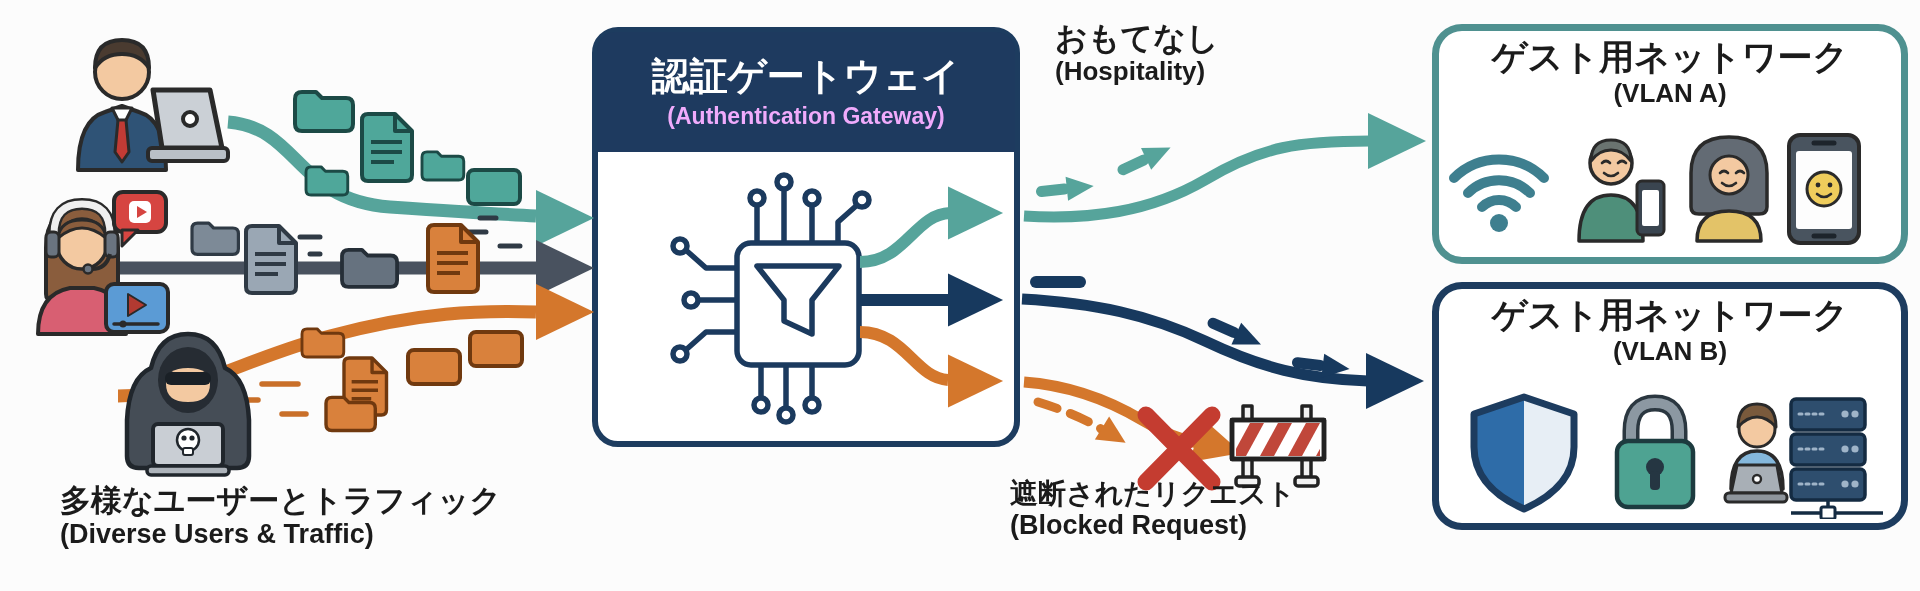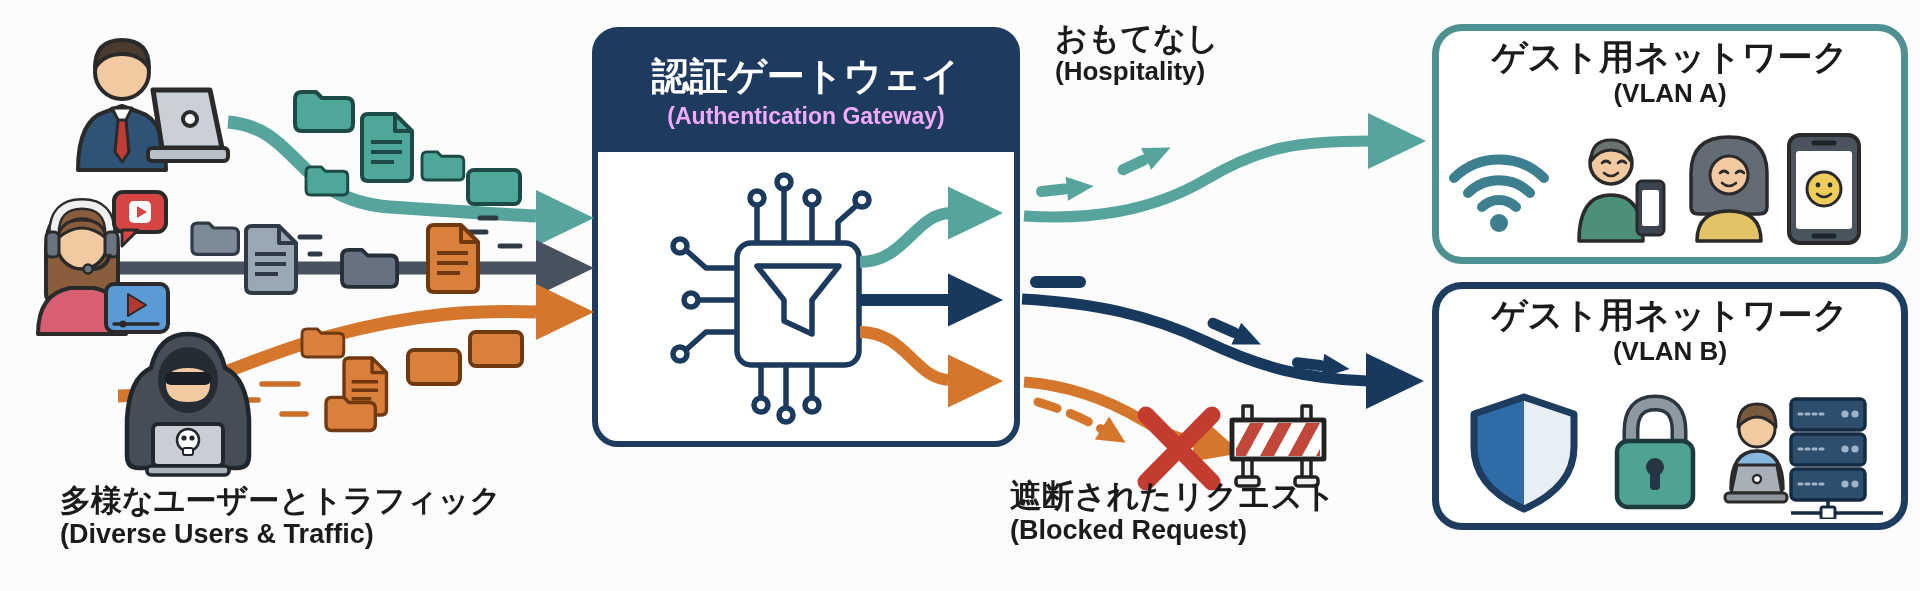--- a/index.html
+++ b/index.html
@@ -24,21 +24,21 @@
   .dest-box .en{font-size:26px;margin-top:2px;}
   .dest-icons{position:absolute;left:0;right:0;bottom:6px;height:128px;}
   
   .lbl-hospitality{left:1055px;top:20px;width:340px;}
   .lbl-hospitality .jp{font-size:32px;}
   .lbl-hospitality .en{font-size:26px;}
   .lbl-security{left:1065px;top:222px;width:360px;}
   .lbl-security .jp{font-size:32px;}
   .lbl-security .en{font-size:26px;}
   .lbl-blocked{left:1010px;top:478px;width:390px;}
-  .lbl-blocked .jp{font-size:32px;}
+  .lbl-blocked .jp{font-size:28px;}
   .lbl-blocked .en{font-size:27px;}
   .lbl-users{left:60px;top:483px;width:480px;}
   .lbl-users .jp{font-size:31px;}
   .lbl-users .en{font-size:27px;}
   svg{display:block;}
 </style>
 </head>
 <body>
 
 <div class="canvas">

